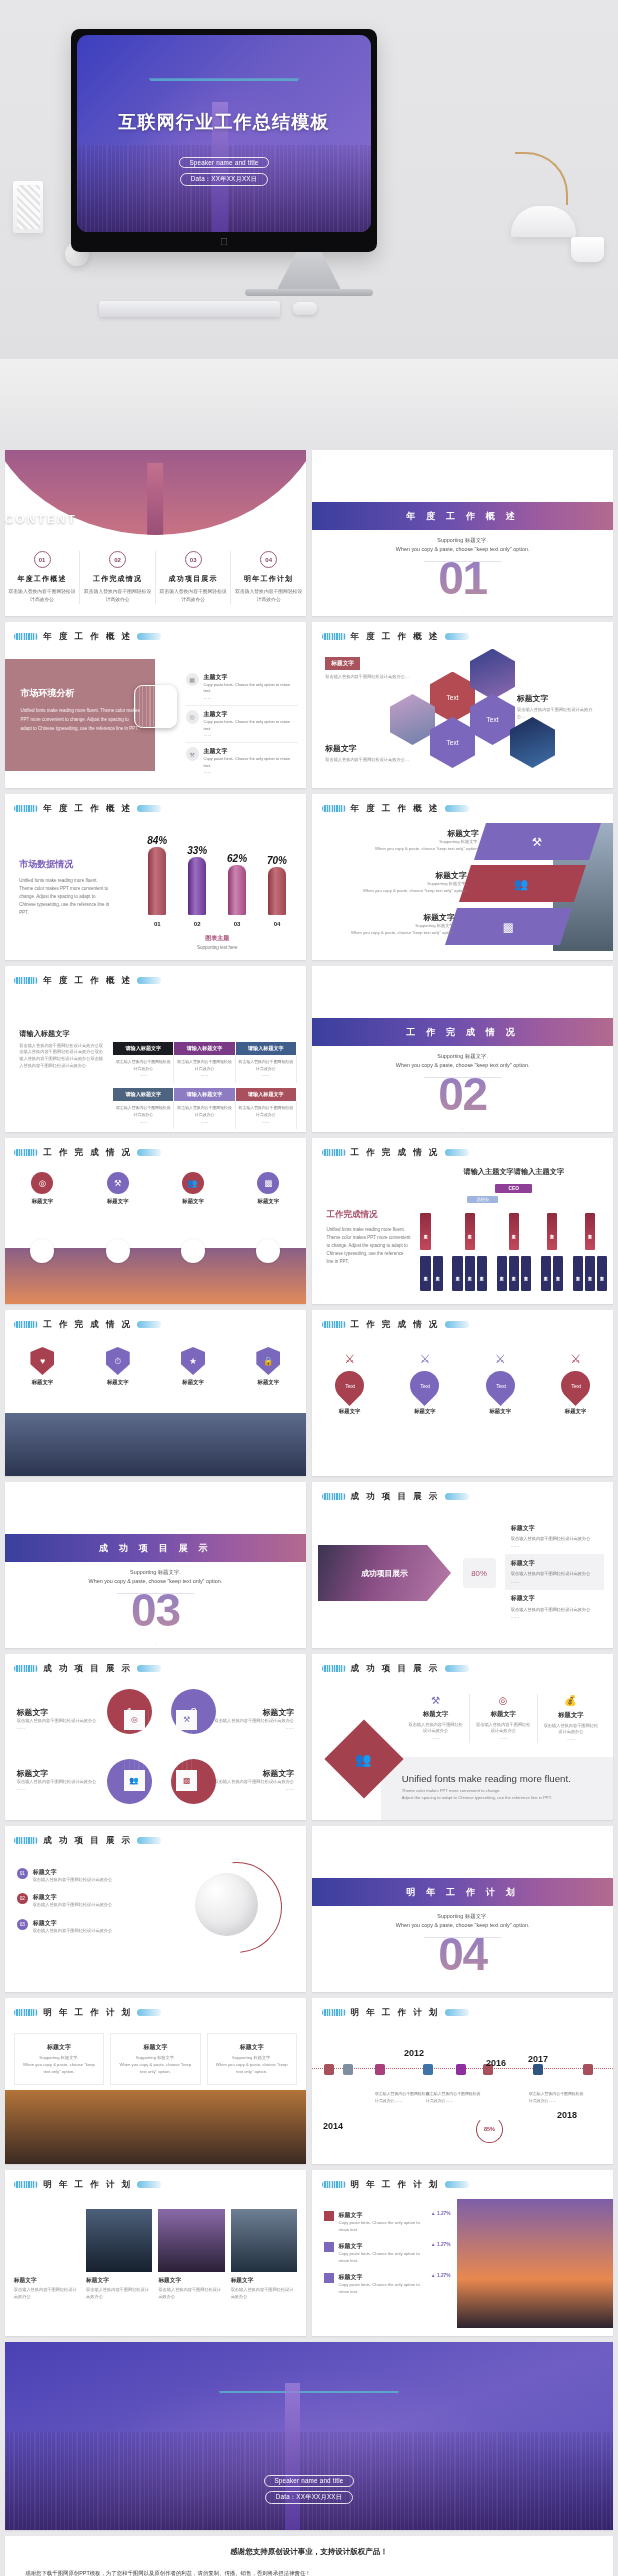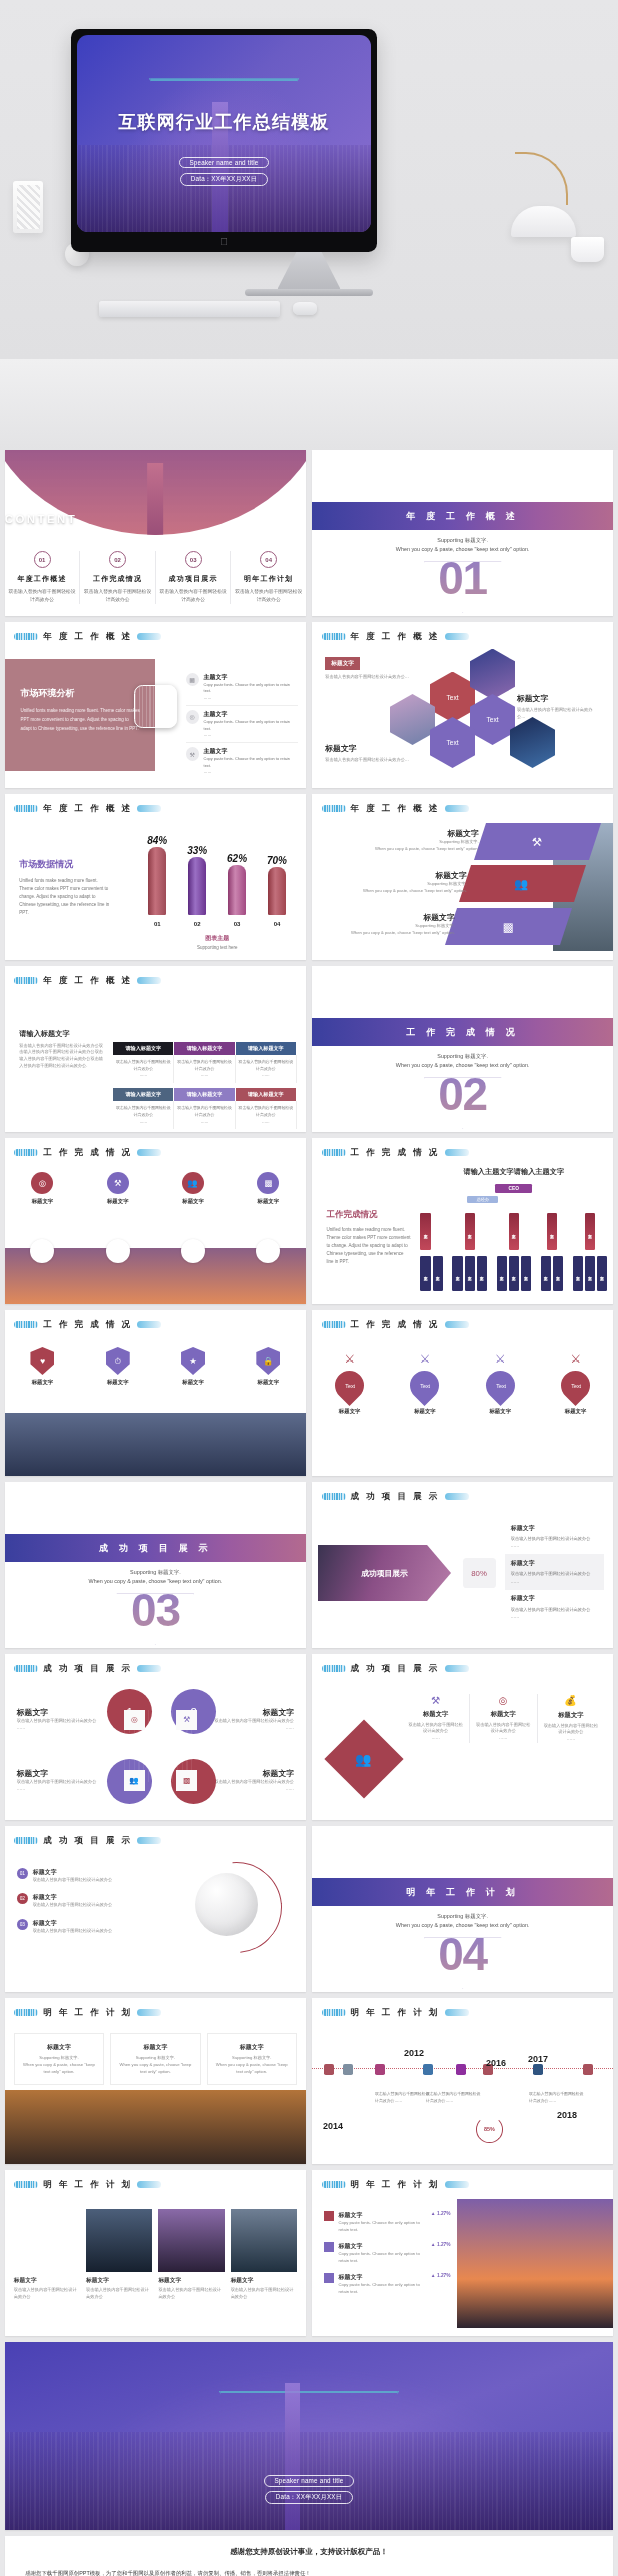--- a/index.html
+++ b/index.html
@@ -883,20 +883,25 @@
           <p class="sm">双击输入替换内容千图网轻松设计高效办公</p>
           <p class="sm">……</p>
         </div>
         <div class="tcol">
           <div class="ico" style="color:#7b68bd;">💰</div>
           <h5>标题文字</h5>
           <p class="sm">双击输入替换内容千图网轻松设计高效办公</p>
           <p class="sm">……</p>
         </div>
       </div>
+      <div class="grey-panel">
+        <h3>Unified fonts make reading more fluent.</h3>
+        <p class="sm">Theme color makes PPT more convenient to change.</p>
+        <p class="sm">Adjust the spacing to adapt to Chinese typesetting, use the reference line in PPT.</p>
+      </div>
       <div class="dia">
           <span>👥</span>
         </div>
     </div>
 
     <div class="slide">
       <div class="shead">
         <span class="rib rib-stripes"></span>
         <h3>成 功 项 目 展 示</h3>
         <span class="rib b rib-stripes"></span>

